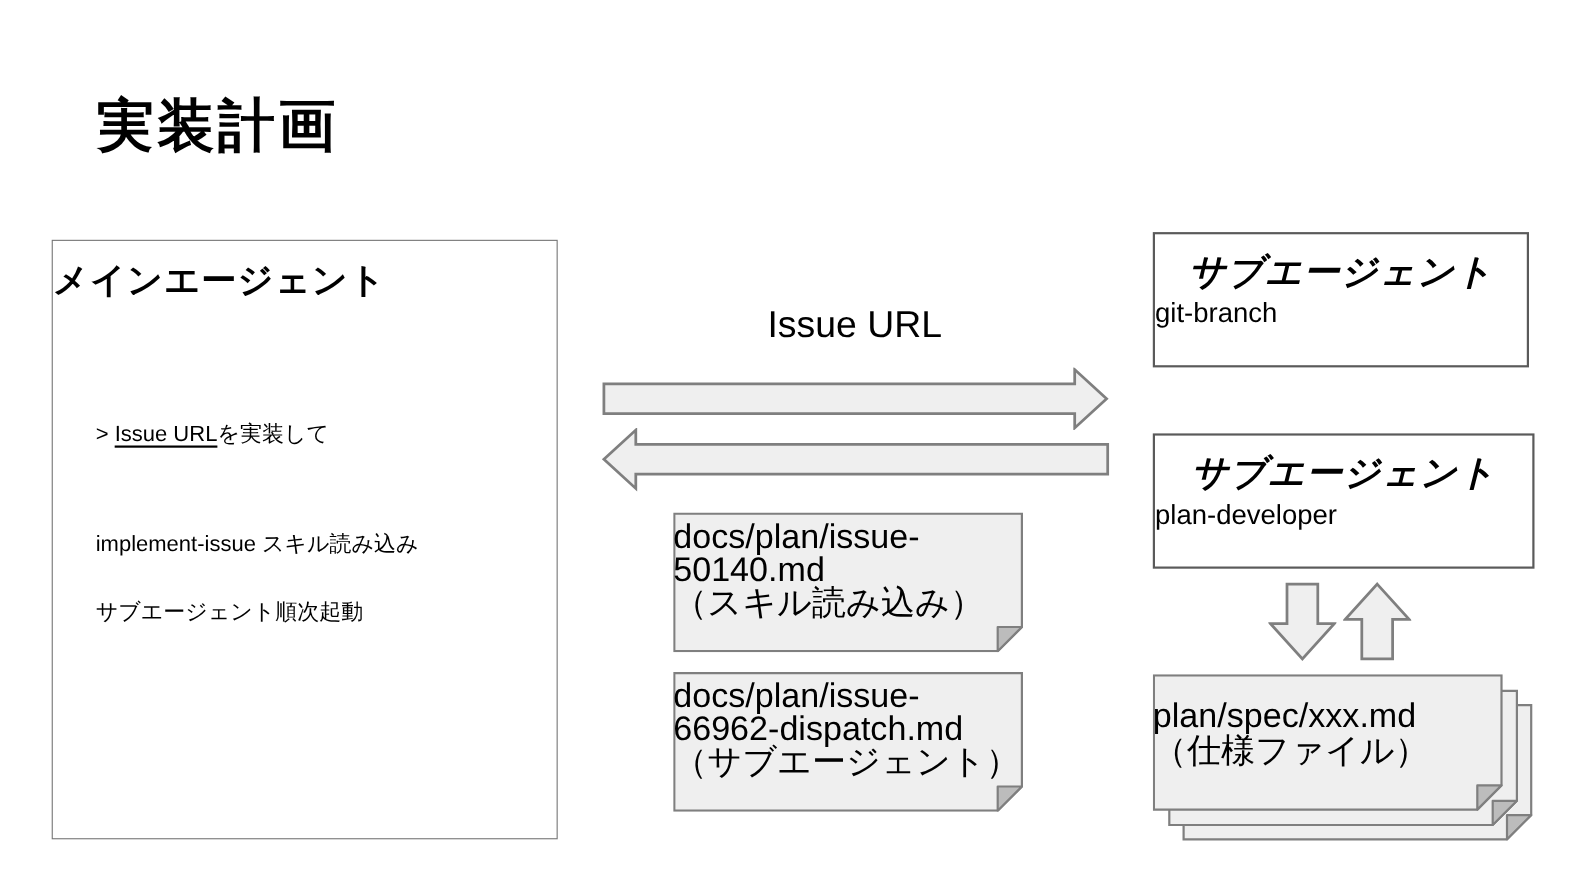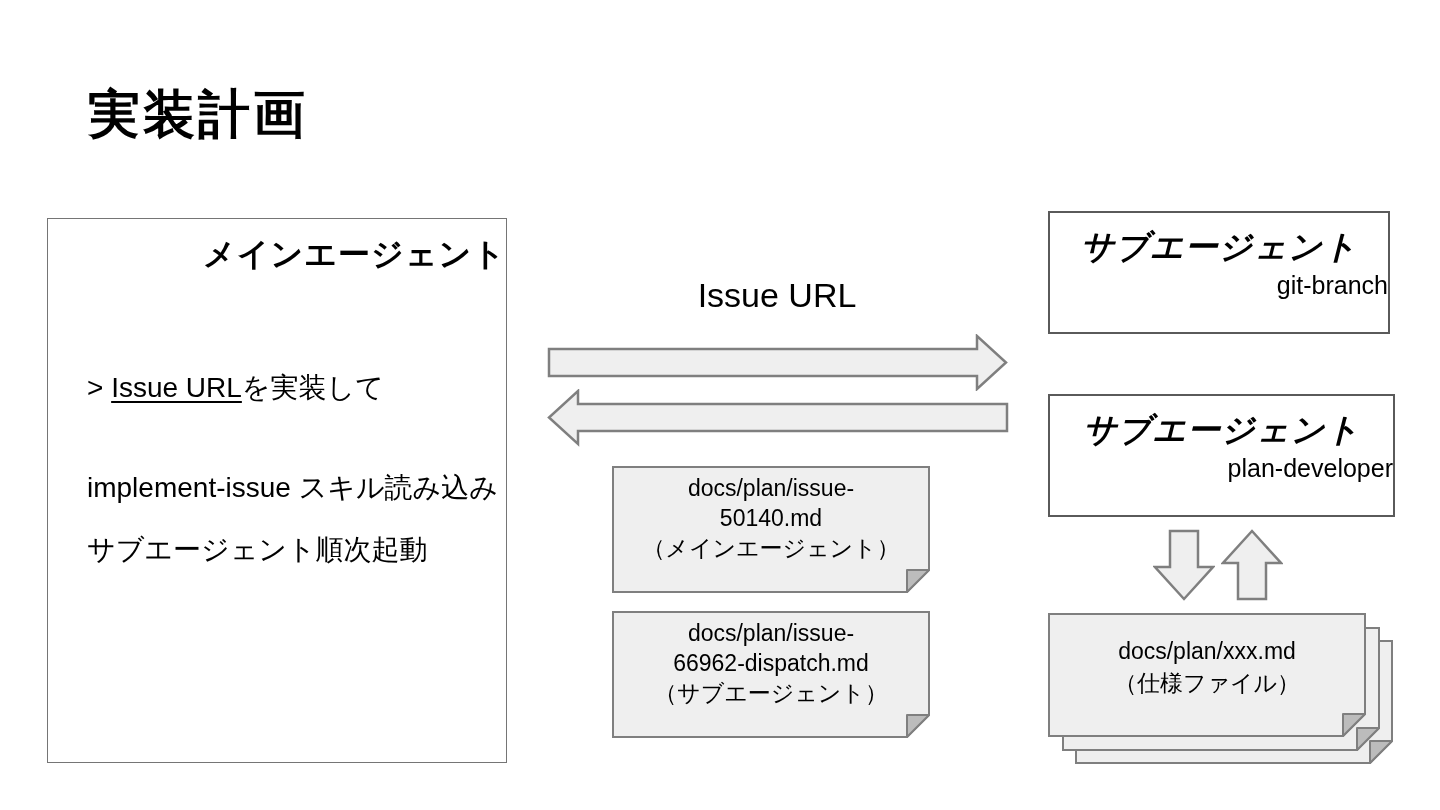--- a/index.html
+++ b/index.html
@@ -27,42 +27,42 @@
   }
 
   .agent-box{
     background:#ffffff;
     border:2px solid var(--box-border);
   }
   .main-box{border:1px solid var(--main-box-border);}
 
   .main-box-title{
     left:0;top:14px;width:100%;
-    text-align:right;font-size:32px;font-weight:bold;letter-spacing:1px;
+    text-align:left;font-size:32px;font-weight:bold;letter-spacing:1px;
   }
-  .main-line{left:39px;font-size:28px;white-space:nowrap;}
+  .main-line{left:39px;font-size:20px;white-space:nowrap;margin-top:12px;}
   .prompt-link{text-decoration:underline;text-underline-offset:4px;}
 
   .flow-label{
     left:547px;top:276px;width:460px;
     text-align:center;font-size:34px;
   }
 
   .sub-title{
     left:0;top:12px;width:100%;
     text-align:center;font-size:33px;font-weight:bold;letter-spacing:1px;font-style:italic;
   }
   .sub-name{
     left:0;top:58px;width:100%;
-    text-align:right;font-size:25px;
+    text-align:left;font-size:25px;
   }
 
   .doc-text{
     left:0;width:318px;
-    text-align:center;font-size:23px;line-height:30px;
+    font-size:31px;line-height:30px;
   }
   svg{display:block;}
   .shape{fill:var(--shape-fill);stroke:var(--shape-stroke);stroke-width:2.5;stroke-linejoin:miter;}
   .docshape{fill:var(--shape-fill);stroke:var(--shape-stroke);stroke-width:2;}
   .fold{fill:var(--fold-fill);stroke:var(--shape-stroke);stroke-width:2;stroke-linejoin:round;}
 </style>
 </head>
 <body>
 
 <div class="slide">
@@ -99,21 +99,21 @@
   </div>
 
   <div class="abs" style="left:612px;top:466px;width:318px;height:127px;">
     <svg width="318" height="127" viewBox="0 0 318 127">
       <polygon class="docshape" points="1,1 317,1 317,104 295,126 1,126"></polygon>
       <polygon class="fold" points="295,126 317,104 295,104"></polygon>
     </svg>
     <div class="abs doc-text" style="top:7px;">
       <div>docs/plan/issue-</div>
       <div>50140.md</div>
-      <div>（メインエージェント）</div>
+      <div>（スキル読み込み）</div>
     </div>
   </div>
 
   <div class="abs" style="left:612px;top:611px;width:318px;height:127px;">
     <svg width="318" height="127" viewBox="0 0 318 127">
       <polygon class="docshape" points="1,1 317,1 317,104 295,126 1,126"></polygon>
       <polygon class="fold" points="295,126 317,104 295,104"></polygon>
     </svg>
     <div class="abs doc-text" style="top:7px;">
       <div>docs/plan/issue-</div>
@@ -139,18 +139,18 @@
       <g transform="translate(14,14)">
         <polygon class="docshape" points="1,1 317,1 317,101 295,123 1,123"></polygon>
         <polygon class="fold" points="295,123 317,101 295,101"></polygon>
       </g>
       <g>
         <polygon class="docshape" points="1,1 317,1 317,101 295,123 1,123"></polygon>
         <polygon class="fold" points="295,123 317,101 295,101"></polygon>
       </g>
     </svg>
     <div class="abs doc-text" style="top:22px;line-height:32px;">
-      <div>docs/plan/xxx.md</div>
+      <div>plan/spec/xxx.md</div>
       <div>（仕様ファイル）</div>
     </div>
   </div>
 
 </div>
 
 </body></html>

